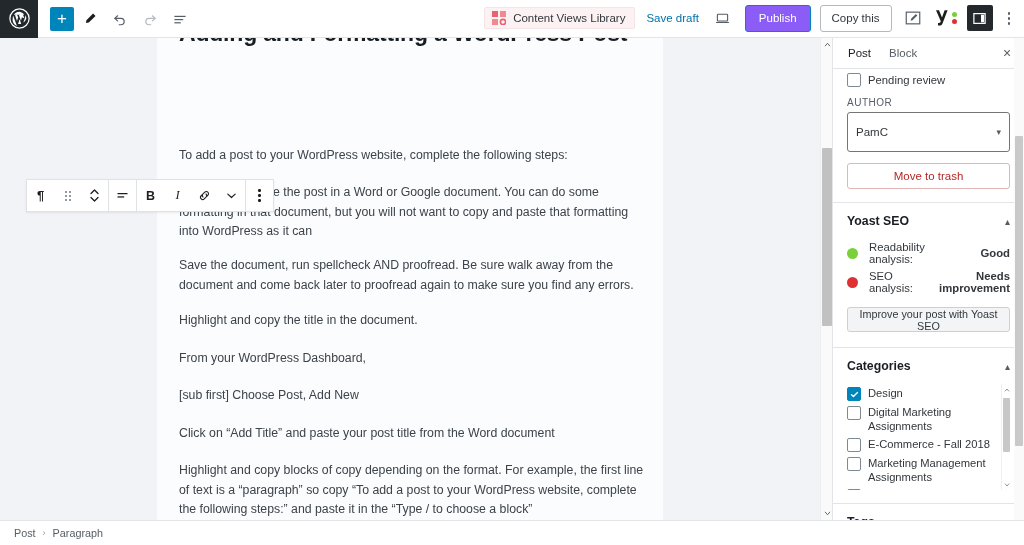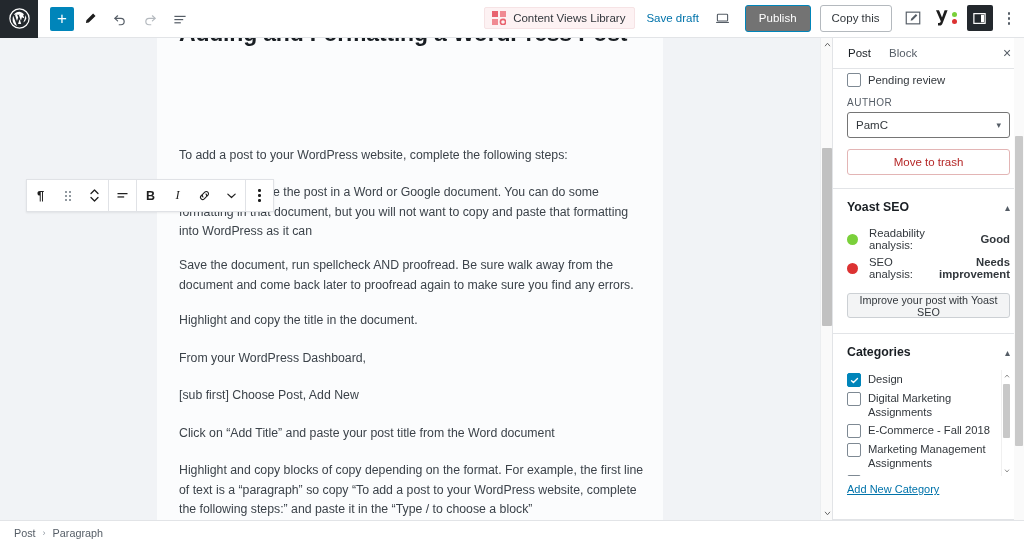--- a/index.html
+++ b/index.html
@@ -45,21 +45,21 @@
   .cvl-label { font-size: 11.5px; color: #32373c; white-space: nowrap; }
   .save-draft {
     font-size: 11.5px; color: #0073aa; cursor: pointer; white-space: nowrap;
     background: none; border: none; padding: 4px 2px;
   }
   .preview-btn {
     width: 26px; height: 26px; display: flex; align-items: center; justify-content: center;
     cursor: pointer; background: none; border: none;
   }
   .publish-btn {
-    background: #737373; color: #fff; font-size: 11.5px;
+    background: #8b5cf6; color: #fff; font-size: 11.5px;
     padding: 6px 13px; border: 1px solid #0085ba; border-radius: 3px;
     cursor: pointer; white-space: nowrap; line-height: 1.1;
   }
   .copythis-btn {
     background: #fff; color: #32373c; font-size: 11.5px;
     padding: 6px 11px; border: 1px solid #b4b9be; border-radius: 3px;
     cursor: pointer; white-space: nowrap; line-height: 1.1;
   }
   .icon-btn {
     width: 24px; height: 24px; display: flex; align-items: center; justify-content: center;
@@ -171,21 +171,21 @@
     display: flex; align-items: center; justify-content: center;
   }
   .cb.checked svg { display: block; }
   .row-label { font-size: 11.3px; color: #32373c; }
 
   .field-label {
     font-size: 10px; color: #555d66; letter-spacing: .5px;
     padding: 9px 14px 4px; text-transform: uppercase;
   }
   .select-box {
-    margin: 0 14px; height: 26px; border: 1px solid #757575; border-radius: 3px;
+    margin: 0 14px; height: 40px; border: 1px solid #757575; border-radius: 3px;
     background: #fff; display: flex; align-items: center; padding: 0 8px;
     font-size: 11.5px; color: #32373c; cursor: pointer; position: relative;
   }
   .select-box .chev { margin-left: auto; color: #555d66; font-size: 9px; }
   .trash-btn {
     margin: 11px 14px 0; height: 26px; width: calc(100% - 28px);
     border: 1px solid #e3b5b5; background: #fff; border-radius: 3px;
     color: #b52727; font-size: 11.5px; cursor: pointer;
   }
   .sb-divider { height: 1px; background: #e2e4e7; margin-top: 13px; }
@@ -524,21 +524,20 @@
           </div>
           <div class="cat-thumb"></div>
           <div class="cat-arrow dn">
             <svg width="6" height="4" viewBox="0 0 8 6">
                 <path d="M1 1L4 4.5 7 1" fill="none" stroke="#777" stroke-width="1.2"></path>
               </svg>
           </div>
         </div>
       </div>
 
-      <a class="add-cat">Add New Category</a>
 
       <div class="sb-divider"></div>
 
       <div class="panel-head">
         <span class="panel-title">Tags</span>
 
       </div>
 
       
 

